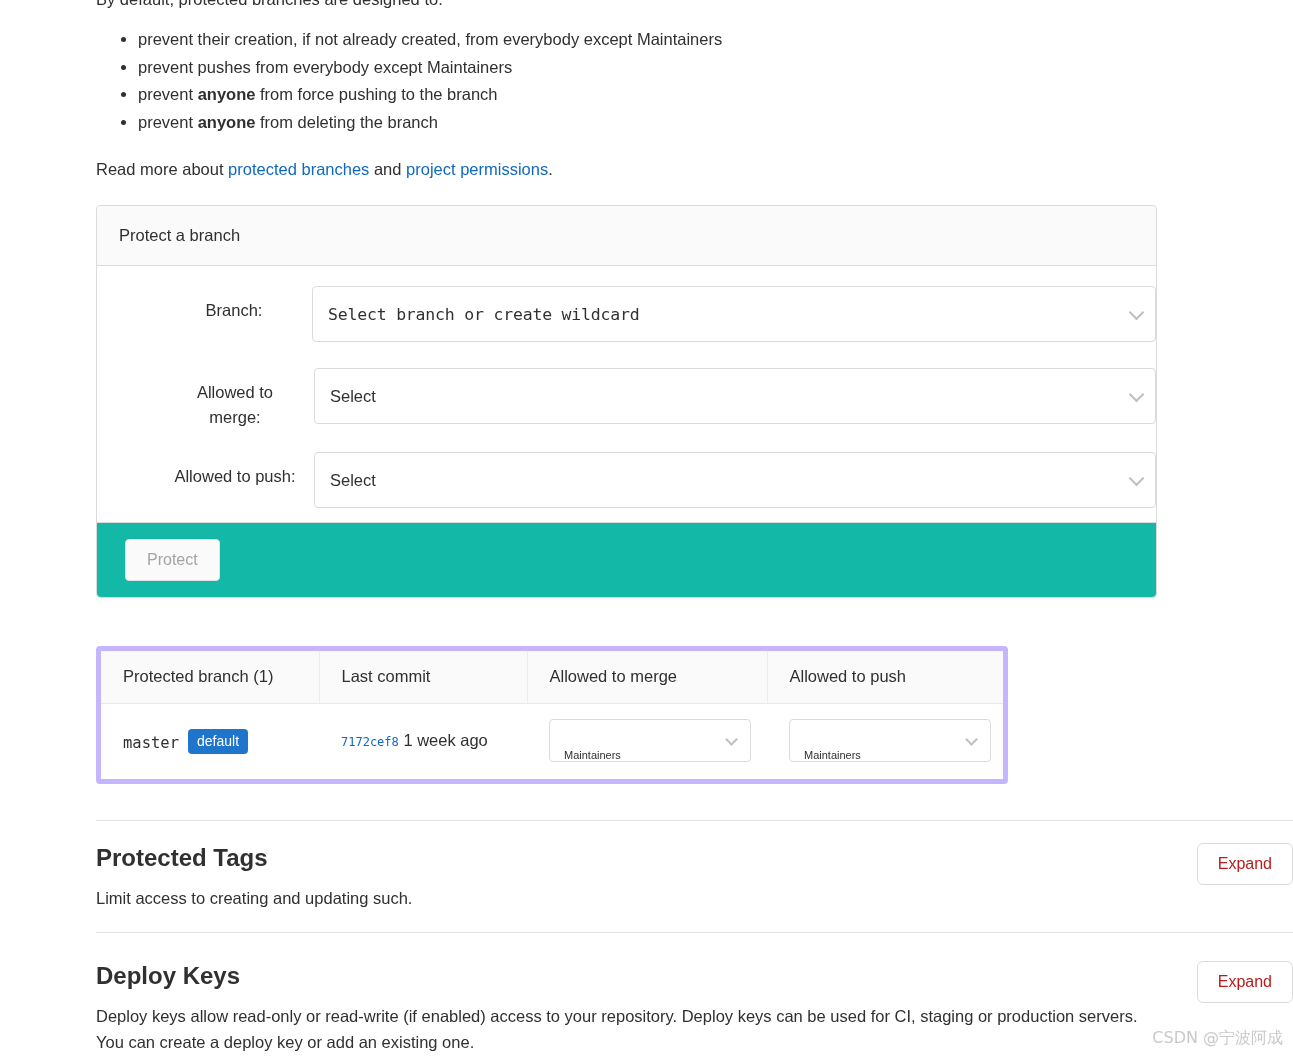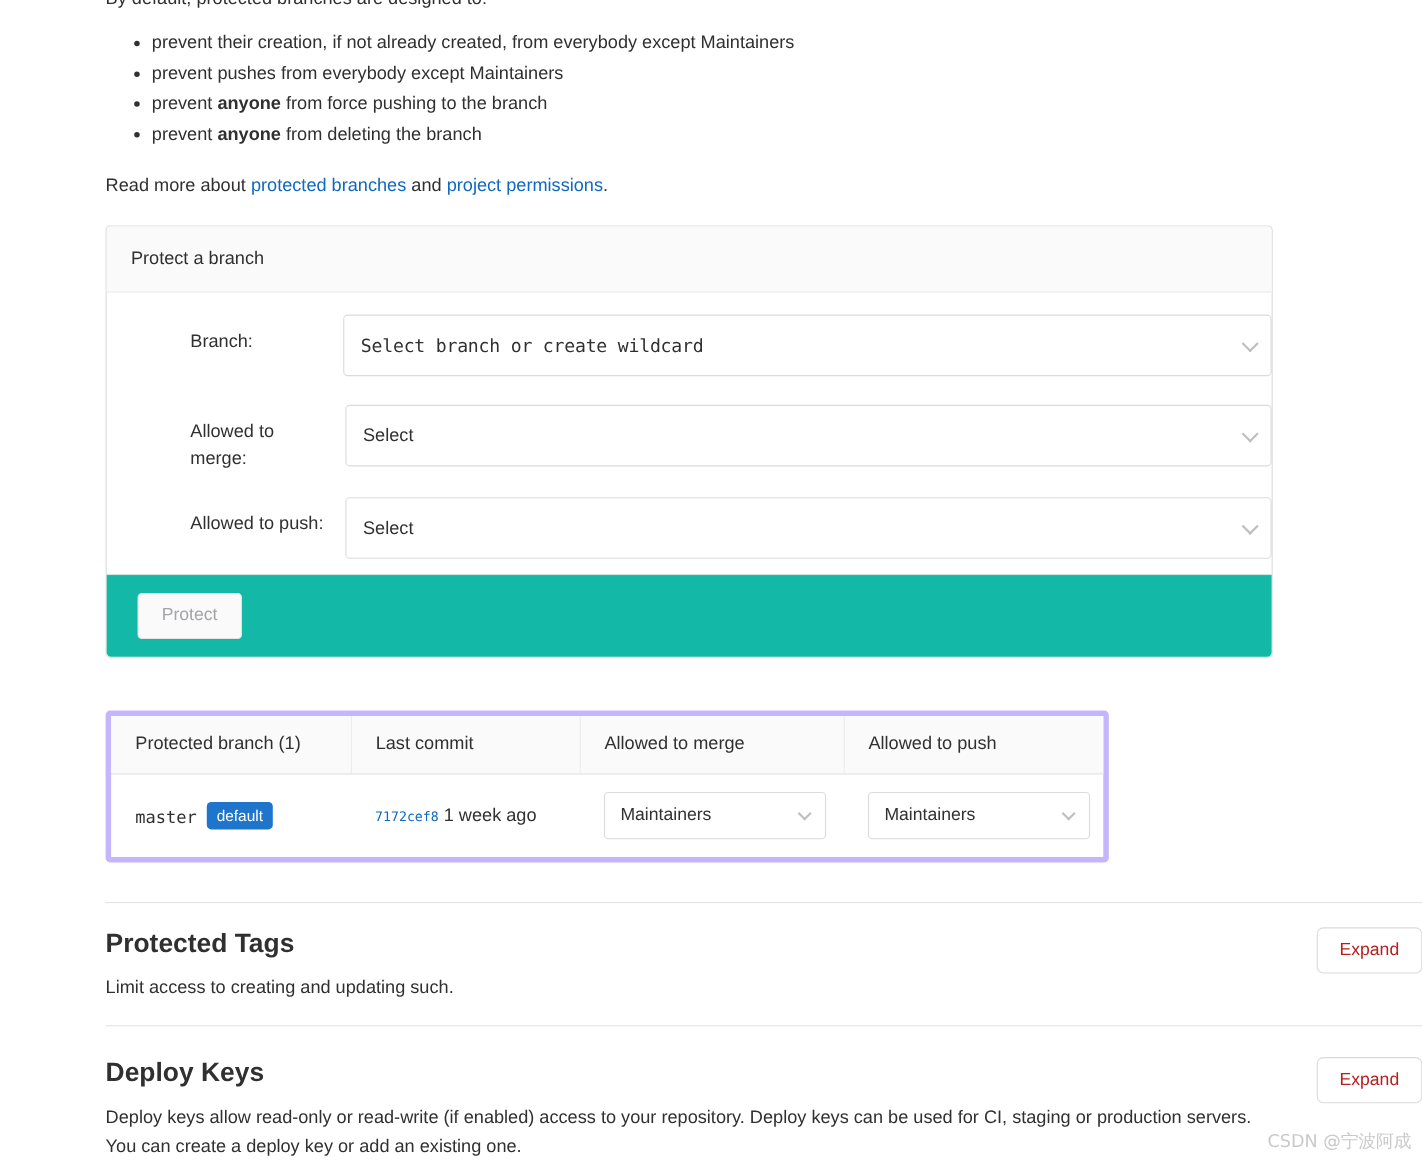--- a/index.html
+++ b/index.html
@@ -66,21 +66,21 @@
   }
   .card-body { padding: 20px 0 14px 0; }
   .form-row {
     display: flex;
     align-items: flex-start;
     margin-bottom: 0;
   }
   .form-label {
     width: 182px;
     margin-left: 76px;
-    text-align: left;
+    text-align: center;
     padding-top: 12px;
     font-size: 16.5px;
     line-height: 25px;
     color: #303030;
   }
   .form-control-wrap { margin-left: 17px; }
 
   .select-box {
     position: relative;
     height: 56px;
@@ -209,28 +209,28 @@
   .commit-cell { line-height: 24px; }
   a.sha {
     font-family: "DejaVu Sans Mono", "Liberation Mono", monospace;
     font-size: 12px;
     color: #1068bf;
     text-decoration: none;
   }
   .select-sm {
     position: relative;
     display: inline-flex;
-    align-items: center;
+    align-items: flex-end;
     height: 43px;
     width: 202px;
     border: 1px solid #dbdbdb;
     border-radius: 4px;
     background: #fff;
     padding: 0 30px 0 14px;
-    font-size: 16px;
+    font-size: 11px;
     color: #303030;
   }
   .chev-sm {
     position: absolute;
     right: 14px; top: 50%;
     width: 9px; height: 9px;
     margin-top: -6px;
     border-right: 2.1px solid #bfbfbf;
     border-bottom: 2.1px solid #bfbfbf;
     transform: rotate(45deg);

